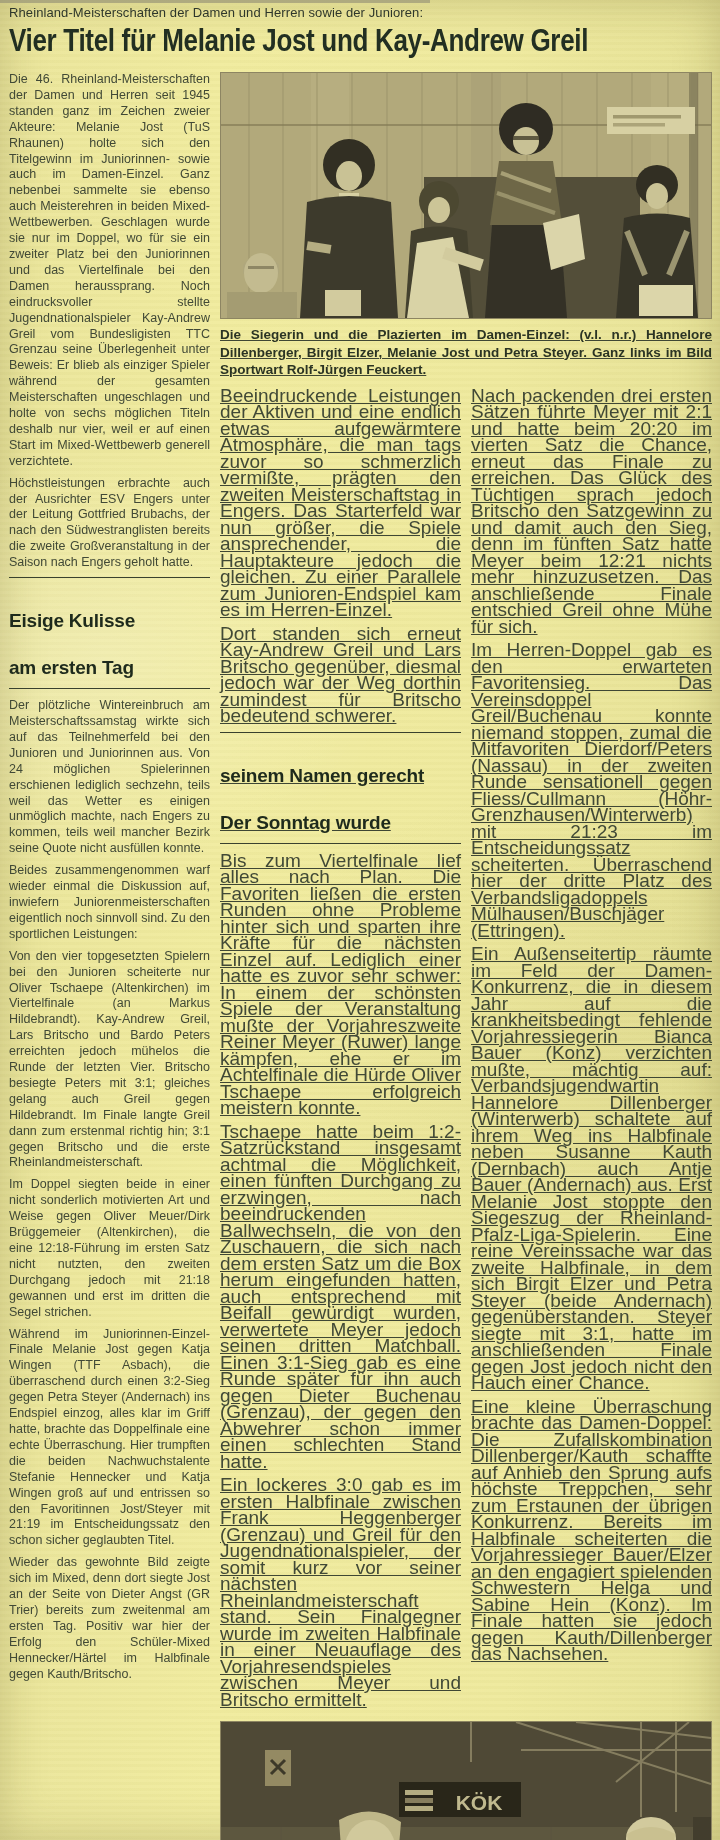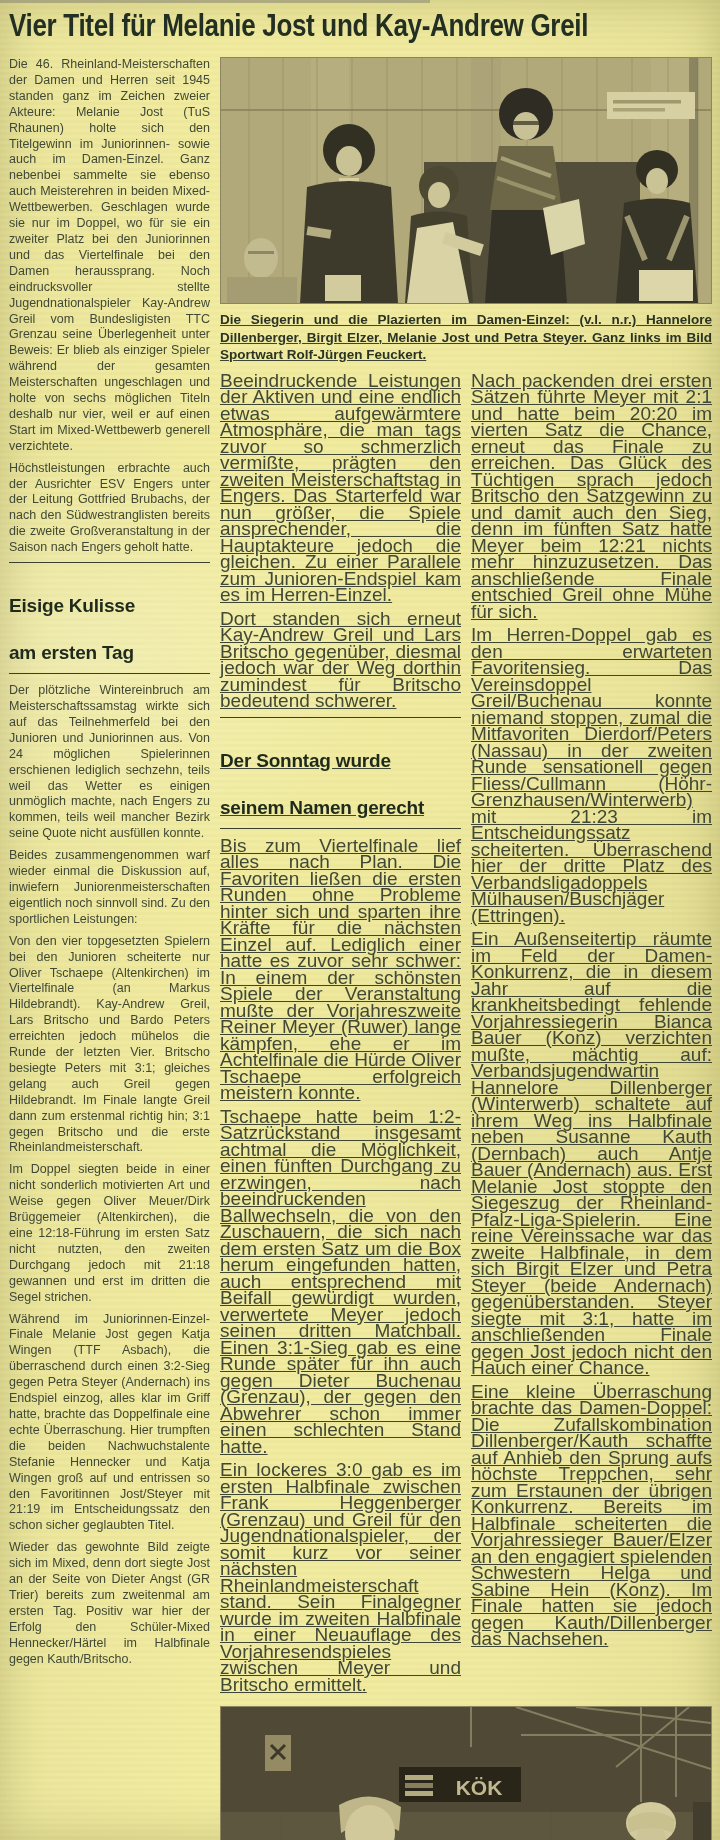--- a/index.html
+++ b/index.html
@@ -58,20 +58,21 @@
   .two-cols { display:flex; min-height:1058px; align-items:flex-start; }
   .col-mid   { width:241px; flex:none; margin-right:10px; }
   .col-right { width:241px; flex:none; }
 </style>
 </head>
 <body>
 
 <div class="page">
   <div class="scan-strip"></div>
 
+  <div class="kicker">Rheinland-Meisterschaften der Damen und Herren sowie der Junioren:</div>
   <div class="headline">
     <span class="headline-text">Vier Titel für Melanie Jost und Kay-Andrew Greil</span>
   </div>
 
   <div class="content">
 
     <div class="col-left">
       <p class="body">Die 46. Rheinland-Meisterschaften der Damen und Herren seit 1945 standen ganz im Zeichen zweier Akteure: Melanie Jost (TuS Rhaunen) holte sich den Titelgewinn im Juniorinnen- sowie auch im Damen-Einzel. Ganz nebenbei sammelte sie ebenso auch Meisterehren in beiden Mixed-Wettbewerben. Geschlagen wurde sie nur im Doppel, wo für sie ein zweiter Platz bei den Juniorinnen und das Viertelfinale bei den Damen heraussprang. Noch eindrucksvoller stellte Jugendnationalspieler Kay-Andrew Greil vom Bundesligisten TTC Grenzau seine Überlegenheit unter Beweis: Er blieb als einziger Spieler während der gesamten Meisterschaften ungeschlagen und holte von sechs möglichen Titeln deshalb nur vier, weil er auf einen Start im Mixed-Wettbewerb generell verzichtete.</p>
       <p class="body">Höchstleistungen erbrachte auch der Ausrichter ESV Engers unter der Leitung Gottfried Brubachs, der nach den Südwestranglisten bereits die zweite Großveranstaltung in der Saison nach Engers geholt hatte.</p>
       <div class="subhead">
@@ -163,22 +164,22 @@
         </svg>
       </div>
 
       <p class="caption">Die Siegerin und die Plazierten im Damen-Einzel: (v.l. n.r.) Hannelore Dillenberger, Birgit Elzer, Melanie Jost und Petra Steyer. Ganz links im Bild Sportwart Rolf-Jürgen Feuckert.</p>
 
       <div class="two-cols">
         <div class="col-mid">
           <p class="body">Beeindruckende Leistungen der Aktiven und eine endlich etwas aufgewärmtere Atmosphäre, die man tags zuvor so schmerzlich vermißte, prägten den zweiten Meisterschaftstag in Engers. Das Starterfeld war nun größer, die Spiele ansprechender, die Hauptakteure jedoch die gleichen. Zu einer Parallele zum Junioren-Endspiel kam es im Herren-Einzel.</p>
           <p class="body">Dort standen sich erneut Kay-Andrew Greil und Lars Britscho gegenüber, diesmal jedoch war der Weg dorthin zumindest für Britscho bedeutend schwerer.</p>
           <div class="subhead">
+            <span class="sh-line">seinem Namen gerecht</span>
             <span class="sh-line">Der Sonntag wurde</span>
-            <span class="sh-line">seinem Namen gerecht</span>
           </div>
           <p class="body">Bis zum Viertelfinale lief alles nach Plan. Die Favoriten ließen die ersten Runden ohne Probleme hinter sich und sparten ihre Kräfte für die nächsten Einzel auf. Lediglich einer hatte es zuvor sehr schwer: In einem der schönsten Spiele der Veranstaltung mußte der Vorjahreszweite Reiner Meyer (Ruwer) lange kämpfen, ehe er im Achtelfinale die Hürde Oliver Tschaepe erfolgreich meistern konnte.</p>
           <p class="body">Tschaepe hatte beim 1:2-Satzrückstand insgesamt achtmal die Möglichkeit, einen fünften Durchgang zu erzwingen, nach beeindruckenden Ballwechseln, die von den Zuschauern, die sich nach dem ersten Satz um die Box herum eingefunden hatten, auch entsprechend mit Beifall gewürdigt wurden, verwertete Meyer jedoch seinen dritten Matchball. Einen 3:1-Sieg gab es eine Runde später für ihn auch gegen Dieter Buchenau (Grenzau), der gegen den Abwehrer schon immer einen schlechten Stand hatte.</p>
           <p class="body">Ein lockeres 3:0 gab es im ersten Halbfinale zwischen Frank Heggenberger (Grenzau) und Greil für den Jugendnationalspieler, der somit kurz vor seiner nächsten Rheinlandmeisterschaft stand. Sein Finalgegner wurde im zweiten Halbfinale in einer Neuauflage des Vorjahresendspieles zwischen Meyer und Britscho ermittelt.</p>
         </div>
         <div class="col-right">
           <p class="body">Nach packenden drei ersten Sätzen führte Meyer mit 2:1 und hatte beim 20:20 im vierten Satz die Chance, erneut das Finale zu erreichen. Das Glück des Tüchtigen sprach jedoch Britscho den Satzgewinn zu und damit auch den Sieg, denn im fünften Satz hatte Meyer beim 12:21 nichts mehr hinzuzusetzen. Das anschließende Finale entschied Greil ohne Mühe für sich.</p>
           <p class="body">Im Herren-Doppel gab es den erwarteten Favoritensieg. Das Vereinsdoppel Greil/Buchenau konnte niemand stoppen, zumal die Mitfavoriten Dierdorf/Peters (Nassau) in der zweiten Runde sensationell gegen Fliess/Cullmann (Höhr-Grenzhausen/Winterwerb) mit 21:23 im Entscheidungssatz scheiterten. Überraschend hier der dritte Platz des Verbandsligadoppels Mülhausen/Buschjäger (Ettringen).</p>
           <p class="body">Ein Außenseitertip räumte im Feld der Damen-Konkurrenz, die in diesem Jahr auf die krankheitsbedingt fehlende Vorjahressiegerin Bianca Bauer (Konz) verzichten mußte, mächtig auf: Verbandsjugendwartin Hannelore Dillenberger (Winterwerb) schaltete auf ihrem Weg ins Halbfinale neben Susanne Kauth (Dernbach) auch Antje Bauer (Andernach) aus. Erst Melanie Jost stoppte den Siegeszug der Rheinland-Pfalz-Liga-Spielerin. Eine reine Vereinssache war das zweite Halbfinale, in dem sich Birgit Elzer und Petra Steyer (beide Andernach) gegenüberstanden. Steyer siegte mit 3:1, hatte im anschließenden Finale gegen Jost jedoch nicht den Hauch einer Chance.</p>
           <p class="body">Eine kleine Überraschung brachte das Damen-Doppel: Die Zufallskombination Dillenberger/Kauth schaffte auf Anhieb den Sprung aufs höchste Treppchen, sehr zum Erstaunen der übrigen Konkurrenz. Bereits im Halbfinale scheiterten die Vorjahressieger Bauer/Elzer an den engagiert spielenden Schwestern Helga und Sabine Hein (Konz). Im Finale hatten sie jedoch gegen Kauth/Dillenberger das Nachsehen.</p>

